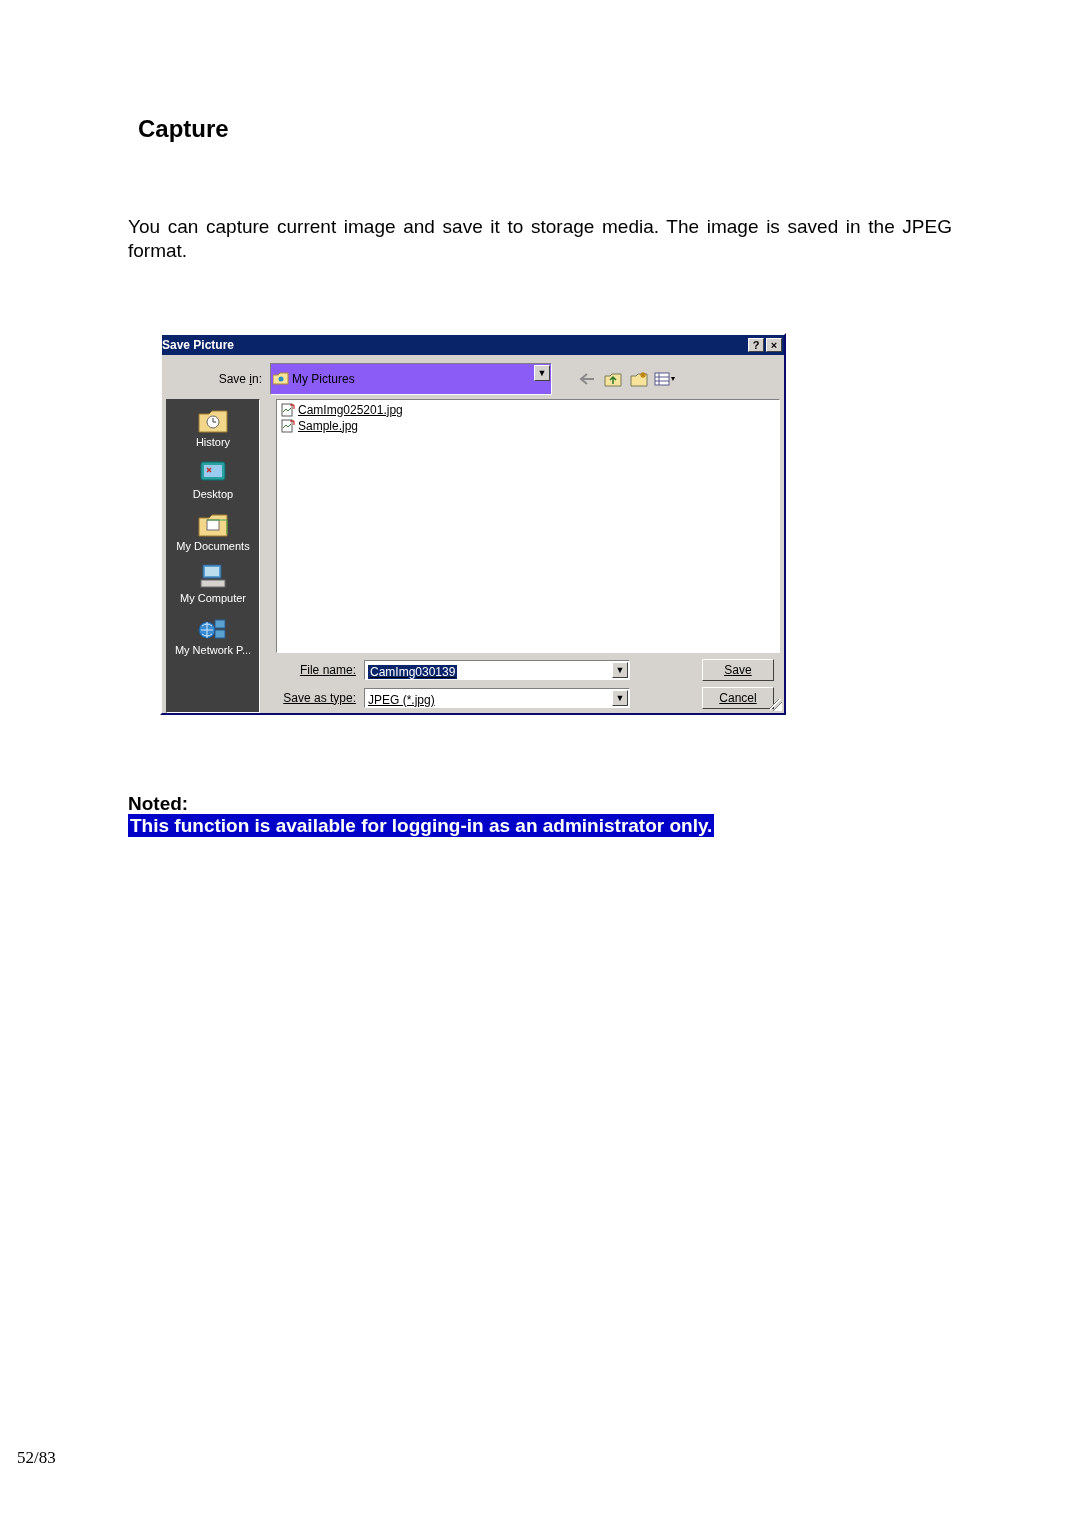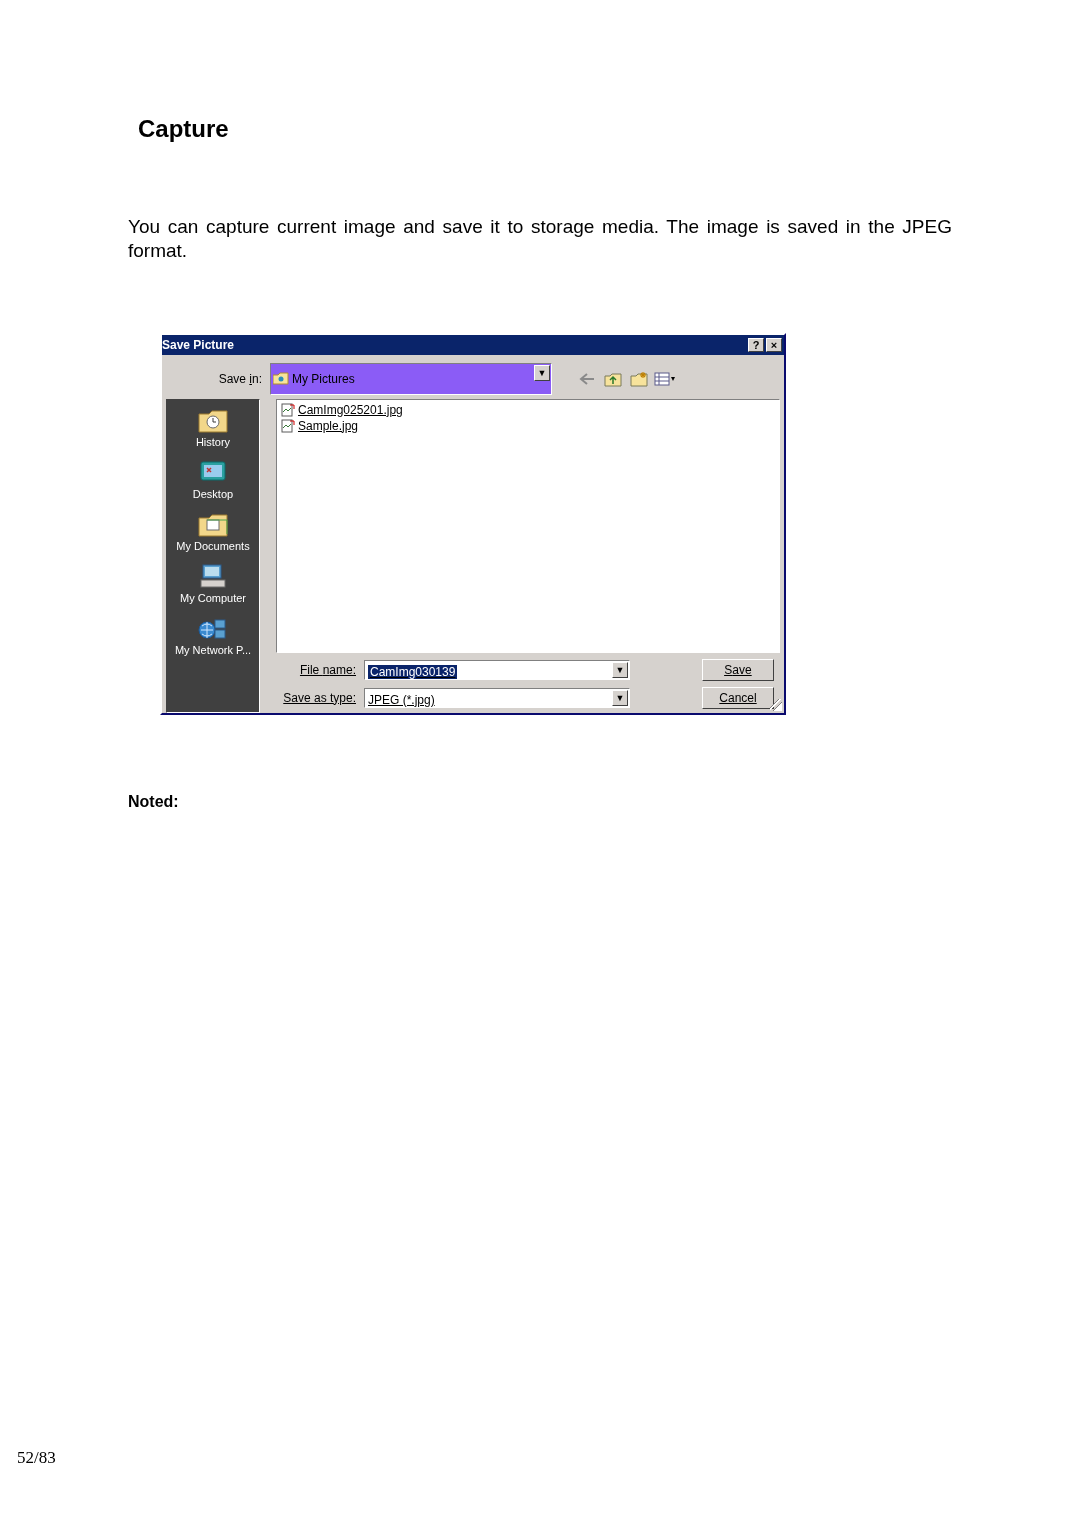--- a/index.html
+++ b/index.html
@@ -229,21 +229,21 @@
     position: absolute;
     right: 2px;
     bottom: 2px;
     width: 12px; height: 12px;
     background:
       linear-gradient(135deg, transparent 0 6px, #808080 6px 7px, #fff 7px 8px, transparent 8px 10px, #808080 10px 11px, #fff 11px 12px);
   }
   .noted-block {
     margin-top: 78px;
     font-family: Arial, Helvetica, sans-serif;
-    font-size: 16px;
+    font-size: 19px;
     font-weight: bold;
   }
   .noted-highlight {
     background: #0000c8;
     color: #fff;
     display: inline;
     padding: 1px 2px;
   }
   .page-num {
     position: absolute;
@@ -427,16 +427,17 @@
           </div>
         </div>
       </div>
     </div>
 
     <div class="resize-grip"></div>
   </div>
 
   <div class="noted-block">
     <div>Noted:</div>
+    <span class="noted-highlight">This function is available for logging-in as an administrator only.</span>
   </div>
 
   <div class="page-num">52/83</div>
 </div>
 
 </body></html>

